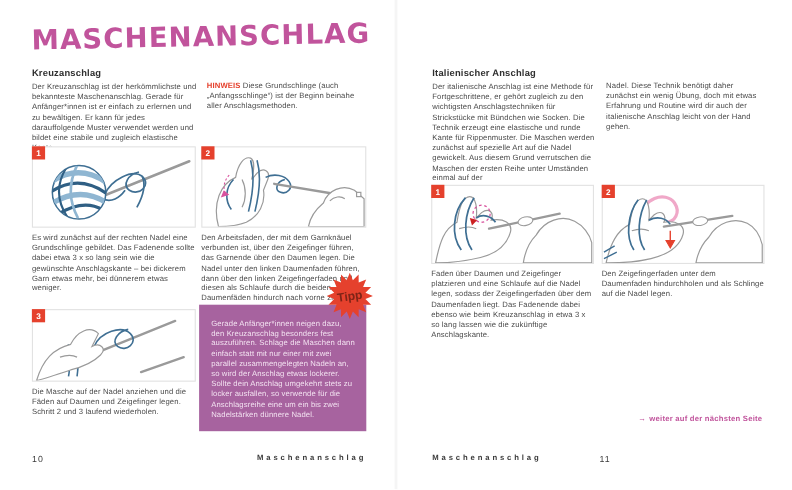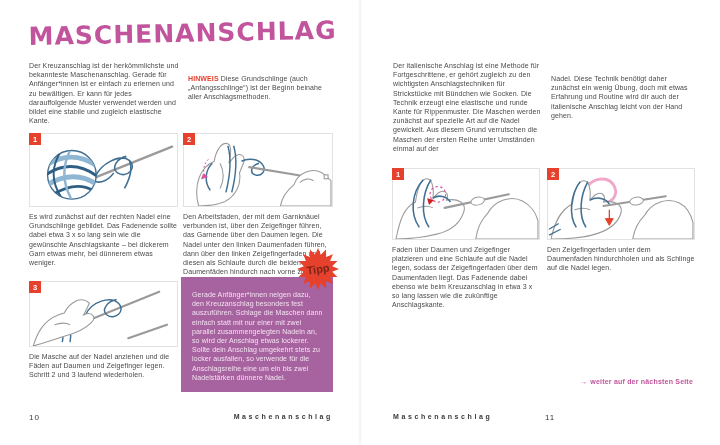--- a/index.html
+++ b/index.html
@@ -49,20 +49,21 @@
 <body>
 
 <div class="spread">
   <div class="gutter"></div>
 
   <div>
 
     <h1 class="abs chapter-title">MASCHENANSCHLAG</h1>
 
     <div class="abs" style="left:29px; top:61px; width:151px;">
+      <h2 class="section-heading">Kreuzanschlag</h2>
       <p class="body-text">Der Kreuzanschlag ist der herkömmlichste und bekannteste Maschenanschlag. Gerade für Anfänger*innen ist er einfach zu erlernen und zu bewältigen. Er kann für jedes darauffolgende Muster verwendet werden und bildet eine stabile und zugleich elastische Kante.</p>
     </div>
 
     <div class="abs body-text" style="left:188px; top:74px; width:147px;">
       <span class="note-label">HINWEIS</span>
       <span>Diese Grundschlinge (auch „Anfangsschlinge“) ist der Beginn beinahe aller Anschlagsmethoden.</span>
     </div>
 
     <figure class="fig" style="left:29px; top:133px; width:149px;">
       <div class="fig-img" style="height:74px;">
@@ -156,20 +157,21 @@
       <text x="22" y="26" text-anchor="middle" font-size="11" font-weight="bold" fill="#7e2417" transform="rotate(-8 22 22)">Tipp</text>
     </svg>
 
     <div class="abs footer-num" style="left:29px;">10</div>
     <div class="abs footer-head" style="left:183px; width:150px; text-align:right;">Maschenanschlag</div>
   </div>
 
   <div>
 
     <div class="abs" style="left:393px; top:61px; width:152px;">
+      <h2 class="section-heading">Italienischer Anschlag</h2>
       <p class="body-text">Der italienische Anschlag ist eine Methode für Fortgeschrittene, er gehört zugleich zu den wichtigsten Anschlagstechniken für Strickstücke mit Bündchen wie Socken. Die Technik erzeugt eine elastische und runde Kante für Rippenmuster. Die Maschen werden zunächst auf spezielle Art auf die Nadel gewickelt. Aus diesem Grund verrutschen die Maschen der ersten Reihe unter Umständen einmal auf der</p>
     </div>
     <div class="abs body-text" style="left:551px; top:74px; width:142px;">Nadel. Diese Technik benötigt daher zunächst ein wenig Übung, doch mit etwas Erfahrung und Routine wird dir auch der italienische Anschlag leicht von der Hand gehen.</div>
 
     <figure class="fig" style="left:392px; top:168px; width:148px;">
       <div class="fig-img" style="height:72px;">
         <span class="step-badge">1</span>
         <svg viewBox="0 0 148 72" width="146" height="70">
           <g fill="#ffffff" stroke="#9a9a9a" stroke-width="1.1">
             <path d="M2,72 C6,52 10,40 22,34 C24,20 28,10 34,10 C40,10 41,22 40,30 L45,25 C52,20 57,25 54,32 C66,30 74,35 72,43 C69,54 60,63 44,67 C28,71 14,72 2,72 Z"></path>

